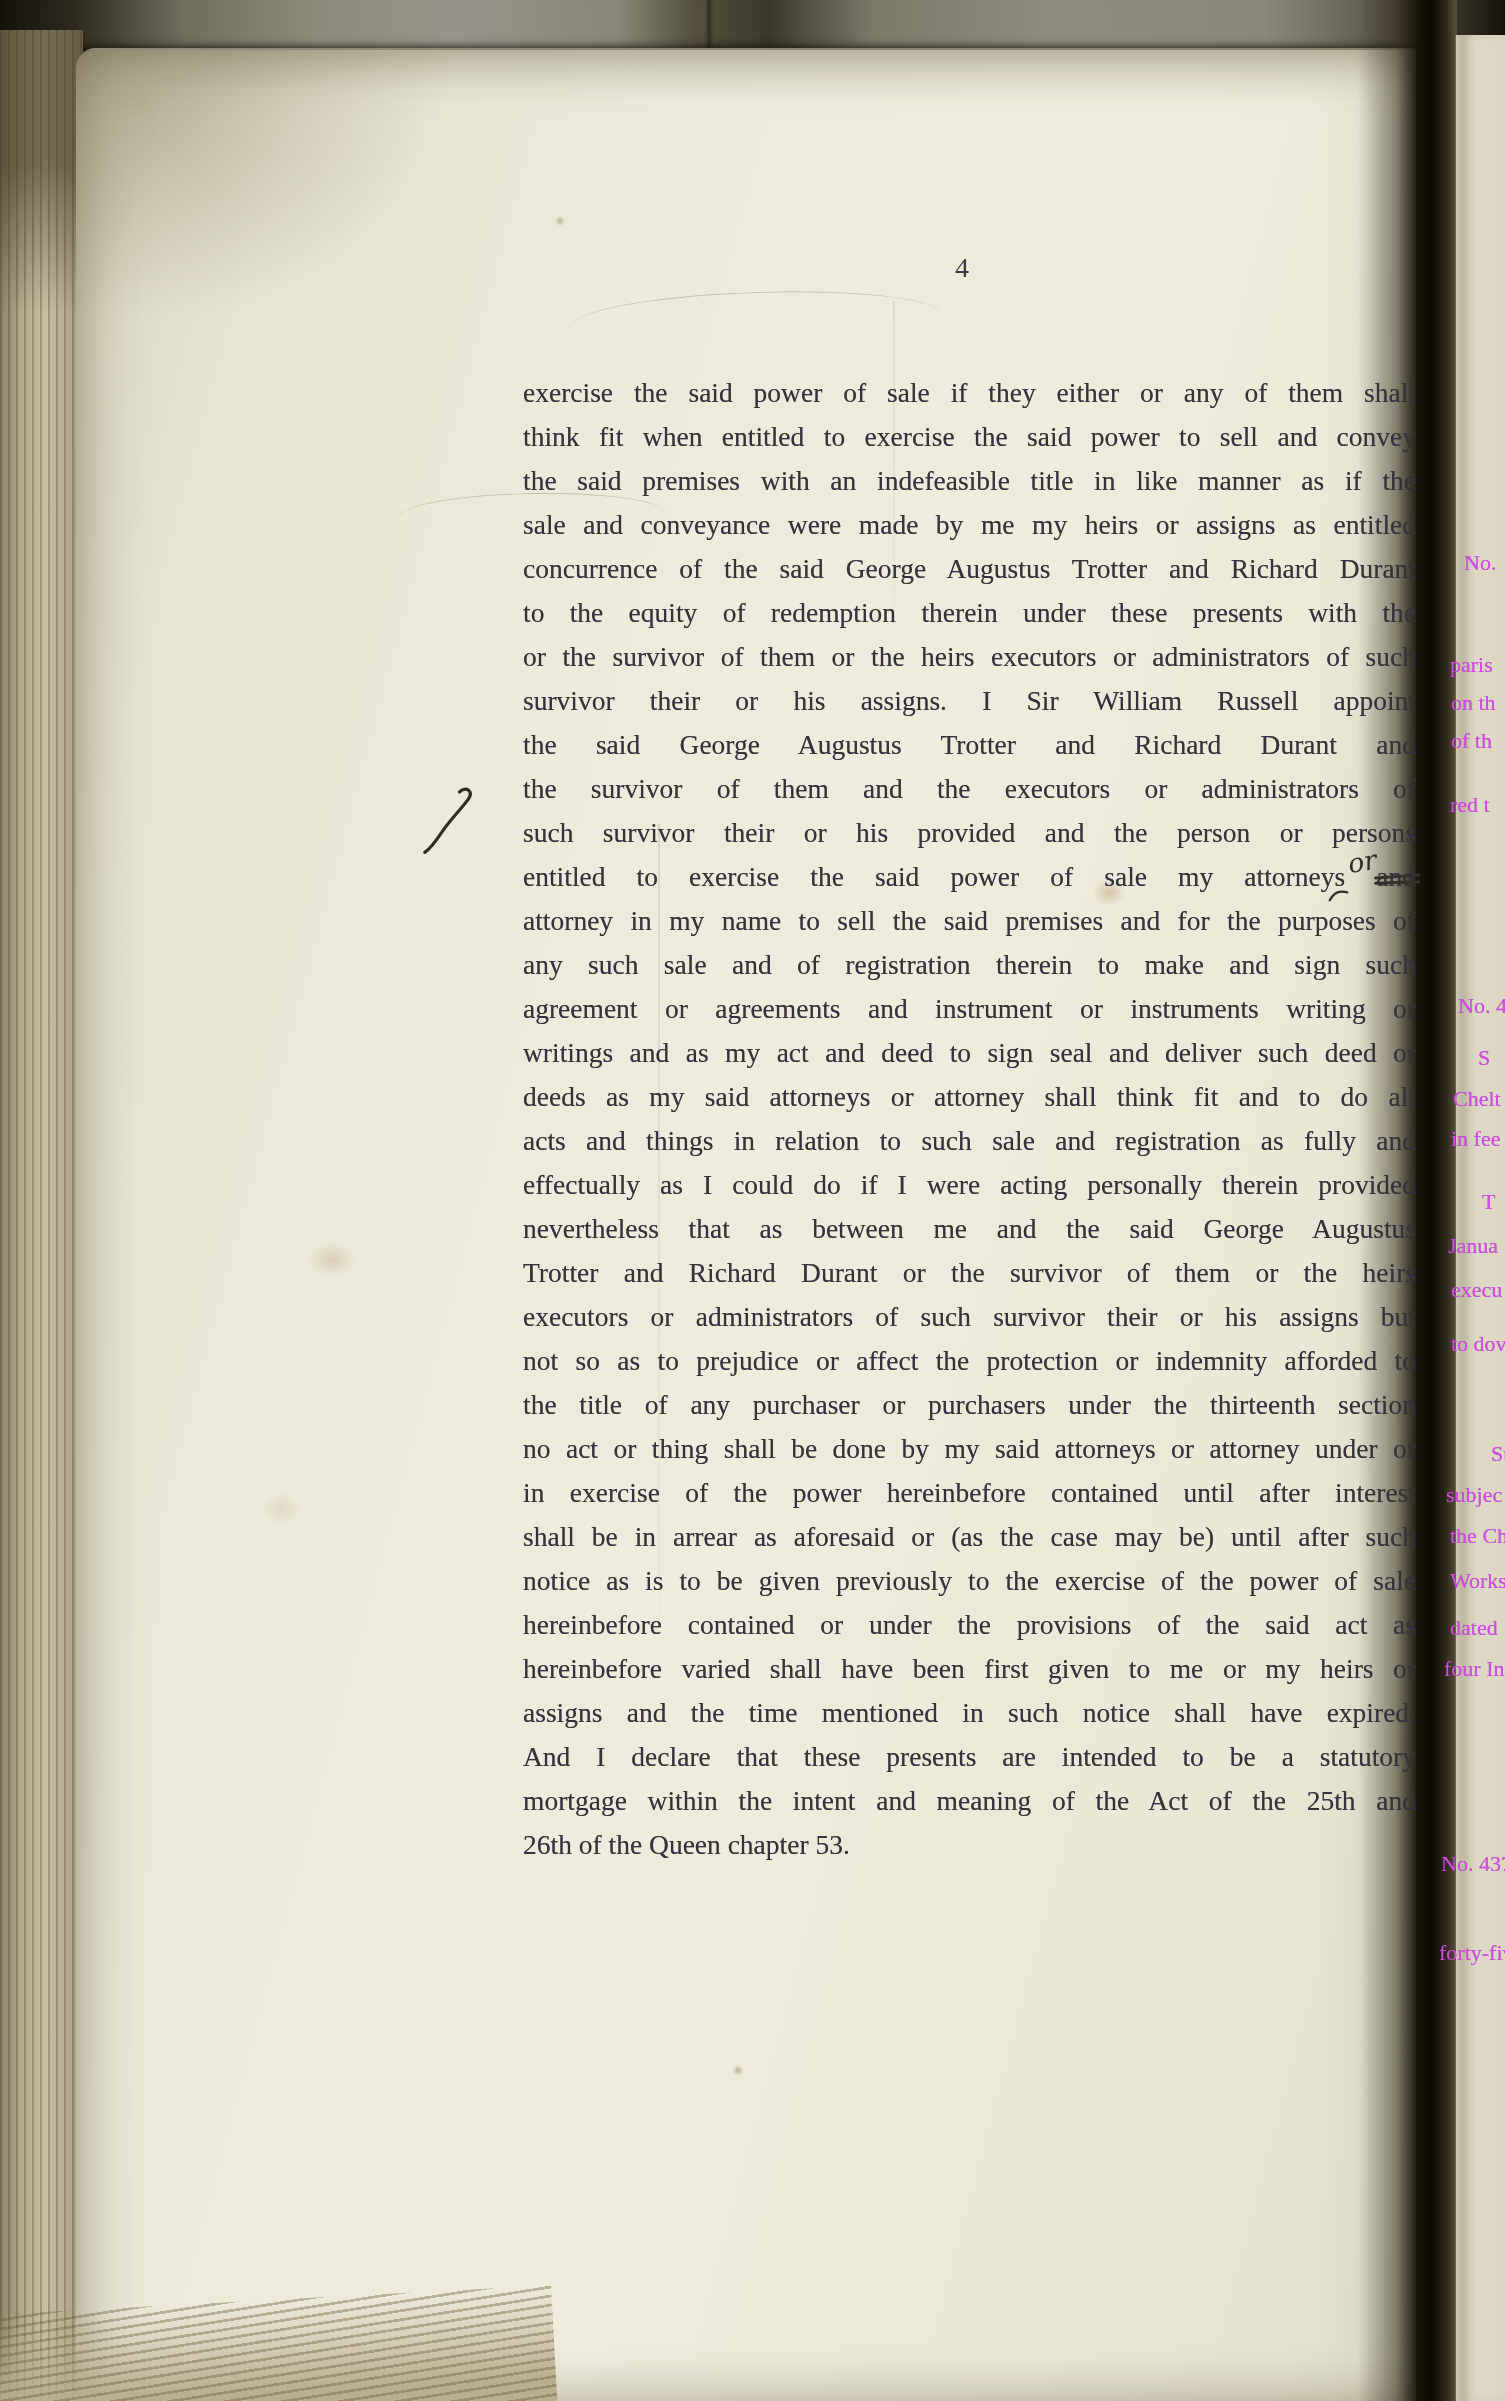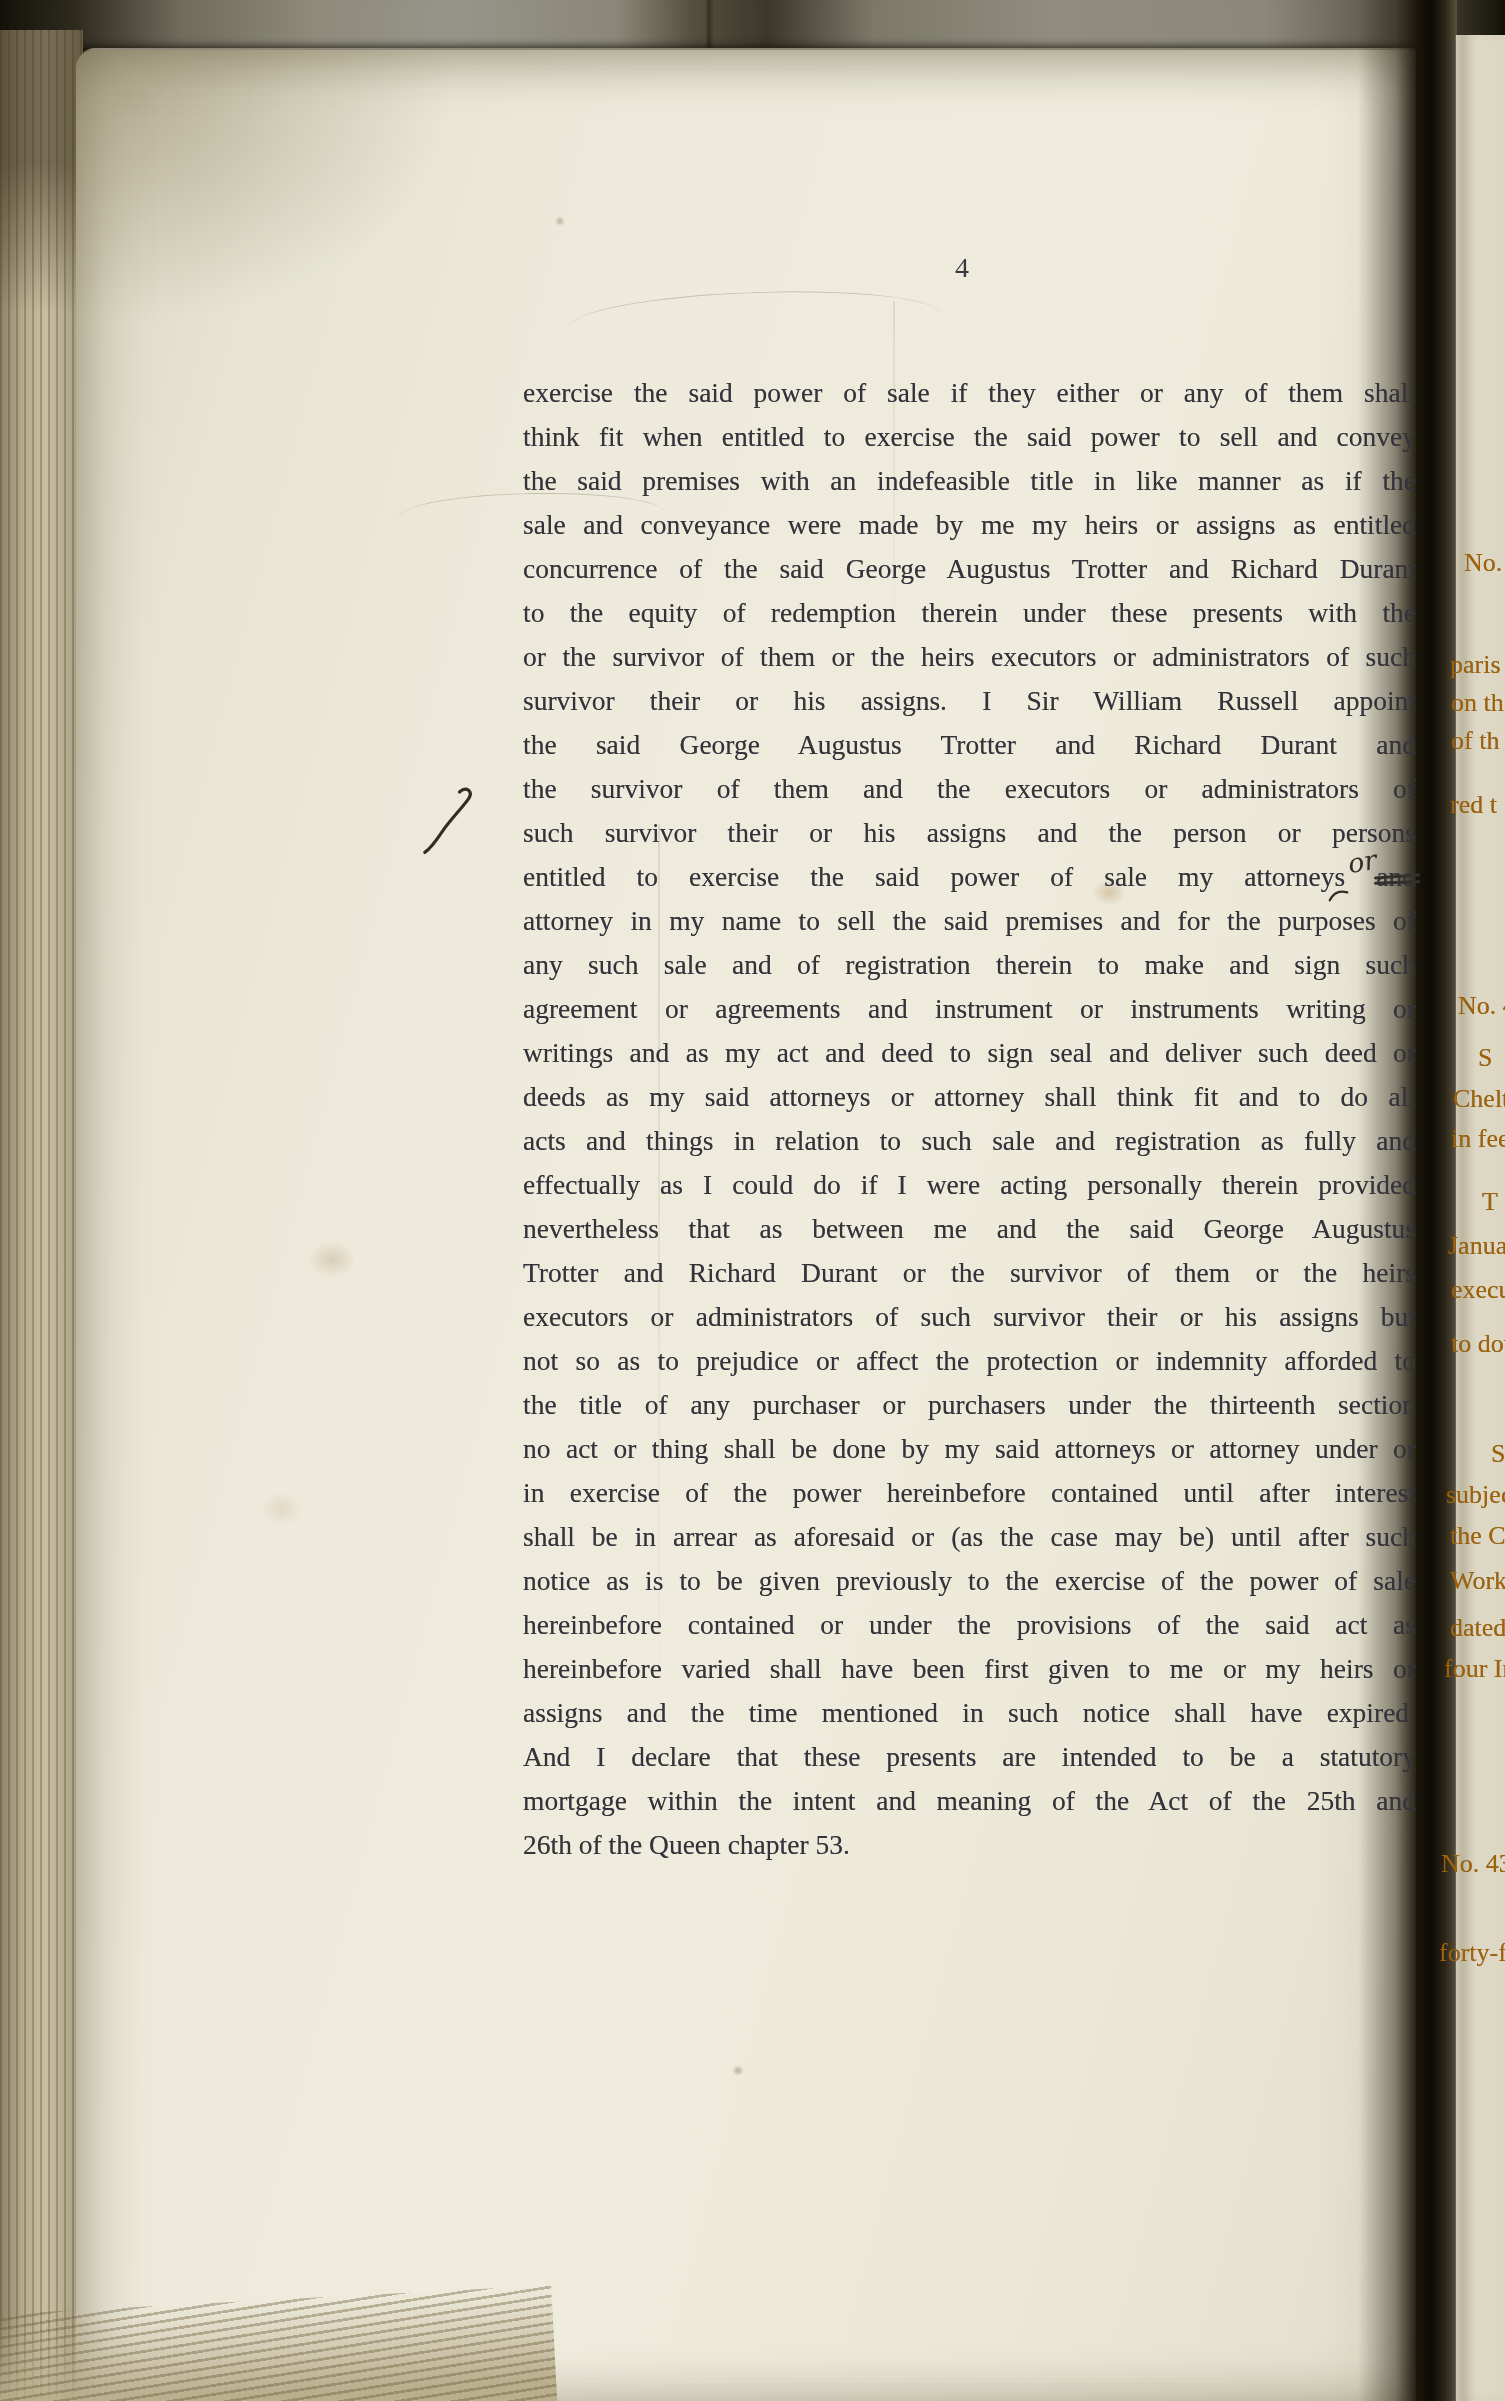--- a/index.html
+++ b/index.html
@@ -61,21 +61,21 @@
   .struck{position:relative;}
   .struck::before,.struck::after{content:"";position:absolute;left:-2.7px;right:-3.5px;height:2.7px;
     background:#35302a;border-radius:1.8px;}
   .struck::before{top:44%;transform:rotate(-4deg);}
   .struck::after{top:64%;transform:rotate(-2deg);}
   .insert-or{position:absolute;right:39px;top:-15px;
     font-family:"DejaVu Serif",serif;font-style:italic;font-size:26.6px;color:#312d26;
     transform:rotate(-10deg);text-shadow:none;}
   .caret-mark{position:absolute;right:67px;top:32px;line-height:0;}
   .margin-check{position:absolute;left:415px;top:783px;}
-  .frag{position:absolute;font-size:26px;line-height:41px;color:#a16207;white-space:nowrap;
+  .frag{position:absolute;font-size:22px;line-height:41px;color:#d946ef;white-space:nowrap;
     text-shadow:0 0 0.5px rgba(52,50,60,.5);}
 
   
   .stain{position:absolute;border-radius:50%;}
   .s1{left:1092px;top:879px;width:34px;height:26.6px;background:radial-gradient(closest-side,rgba(152,102,40,.28),rgba(0,0,0,0));}
   .s2{left:308px;top:1241px;width:48px;height:37px;background:radial-gradient(closest-side,rgba(140,95,40,.20),rgba(0,0,0,0));}
   .s3{left:262px;top:1492px;width:39px;height:34px;background:radial-gradient(closest-side,rgba(140,95,40,.13),rgba(0,0,0,0));}
   .s4{left:732px;top:2065px;width:12.4px;height:10.6px;background:radial-gradient(closest-side,rgba(80,60,30,.35),rgba(0,0,0,0));}
   .s5{left:555px;top:216px;width:9.7px;height:9.7px;background:radial-gradient(closest-side,rgba(90,70,40,.35),rgba(0,0,0,0));}
   .scratch{position:absolute;border-top:1.3px solid rgba(110,100,70,.30);border-radius:50%;}
@@ -117,21 +117,21 @@
         <div class="line">exercise the said power of sale if they either or any of them shall</div>
         <div class="line">think fit when entitled to exercise the said power to sell and convey</div>
         <div class="line">the said premises with an indefeasible title in like manner as if the</div>
         <div class="line">sale and conveyance were made by me my heirs or assigns as entitled</div>
         <div class="line">concurrence of the said George Augustus Trotter and Richard Durant</div>
         <div class="line">to the equity of redemption therein under these presents with the</div>
         <div class="line">or the survivor of them or the heirs executors or administrators of such</div>
         <div class="line">survivor their or his assigns.  I Sir William Russell appoint</div>
         <div class="line">the said George Augustus Trotter and Richard Durant and</div>
         <div class="line">the survivor of them and the executors or administrators of</div>
-        <div class="line">such survivor their or his assigns and the person or persons</div>
+        <div class="line">such survivor their or his provided and the person or persons</div>
         <div class="line"><span>entitled to exercise the said power of sale my attorneys </span><span class="struck">and</span><span class="insert-or">or</span><span class="caret-mark"><svg width="21" height="16" viewBox="0 0 24 18">
               <path d="M2 15 C 6 7, 12 3, 22 6" stroke="#312d26" stroke-width="2.6" fill="none" stroke-linecap="round"></path>
             </svg></span></div>
         <div class="line">attorney in my name to sell the said premises and for the purposes of</div>
         <div class="line">any such sale and of registration therein to make and sign such</div>
         <div class="line">agreement or agreements and instrument or instruments writing or</div>
         <div class="line">writings and as my act and deed to sign seal and deliver such deed or</div>
         <div class="line">deeds as my said attorneys or attorney shall think fit and to do all</div>
         <div class="line">acts and things in relation to such sale and registration as fully and</div>
         <div class="line">effectually as I could do if I were acting personally therein provided</div>

